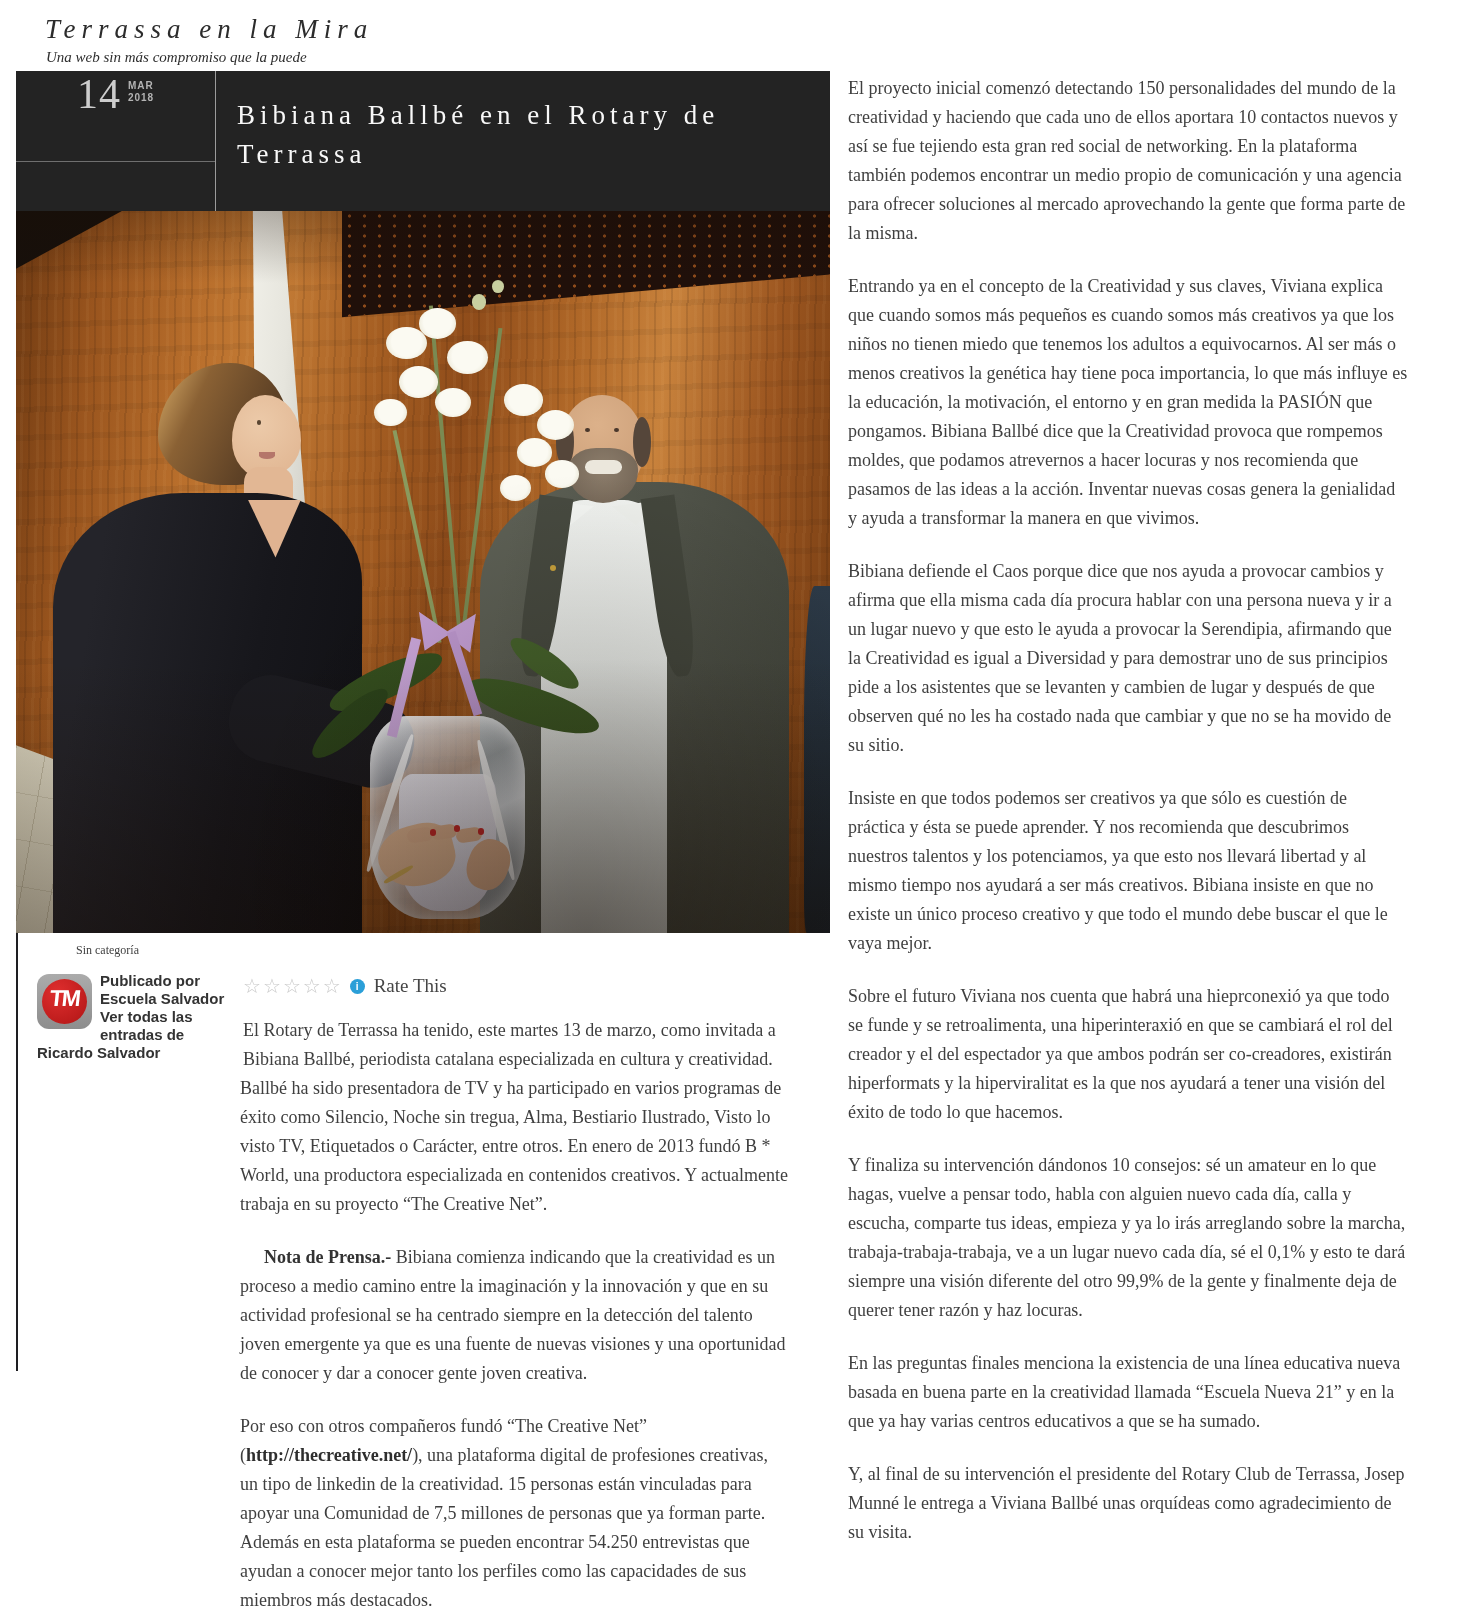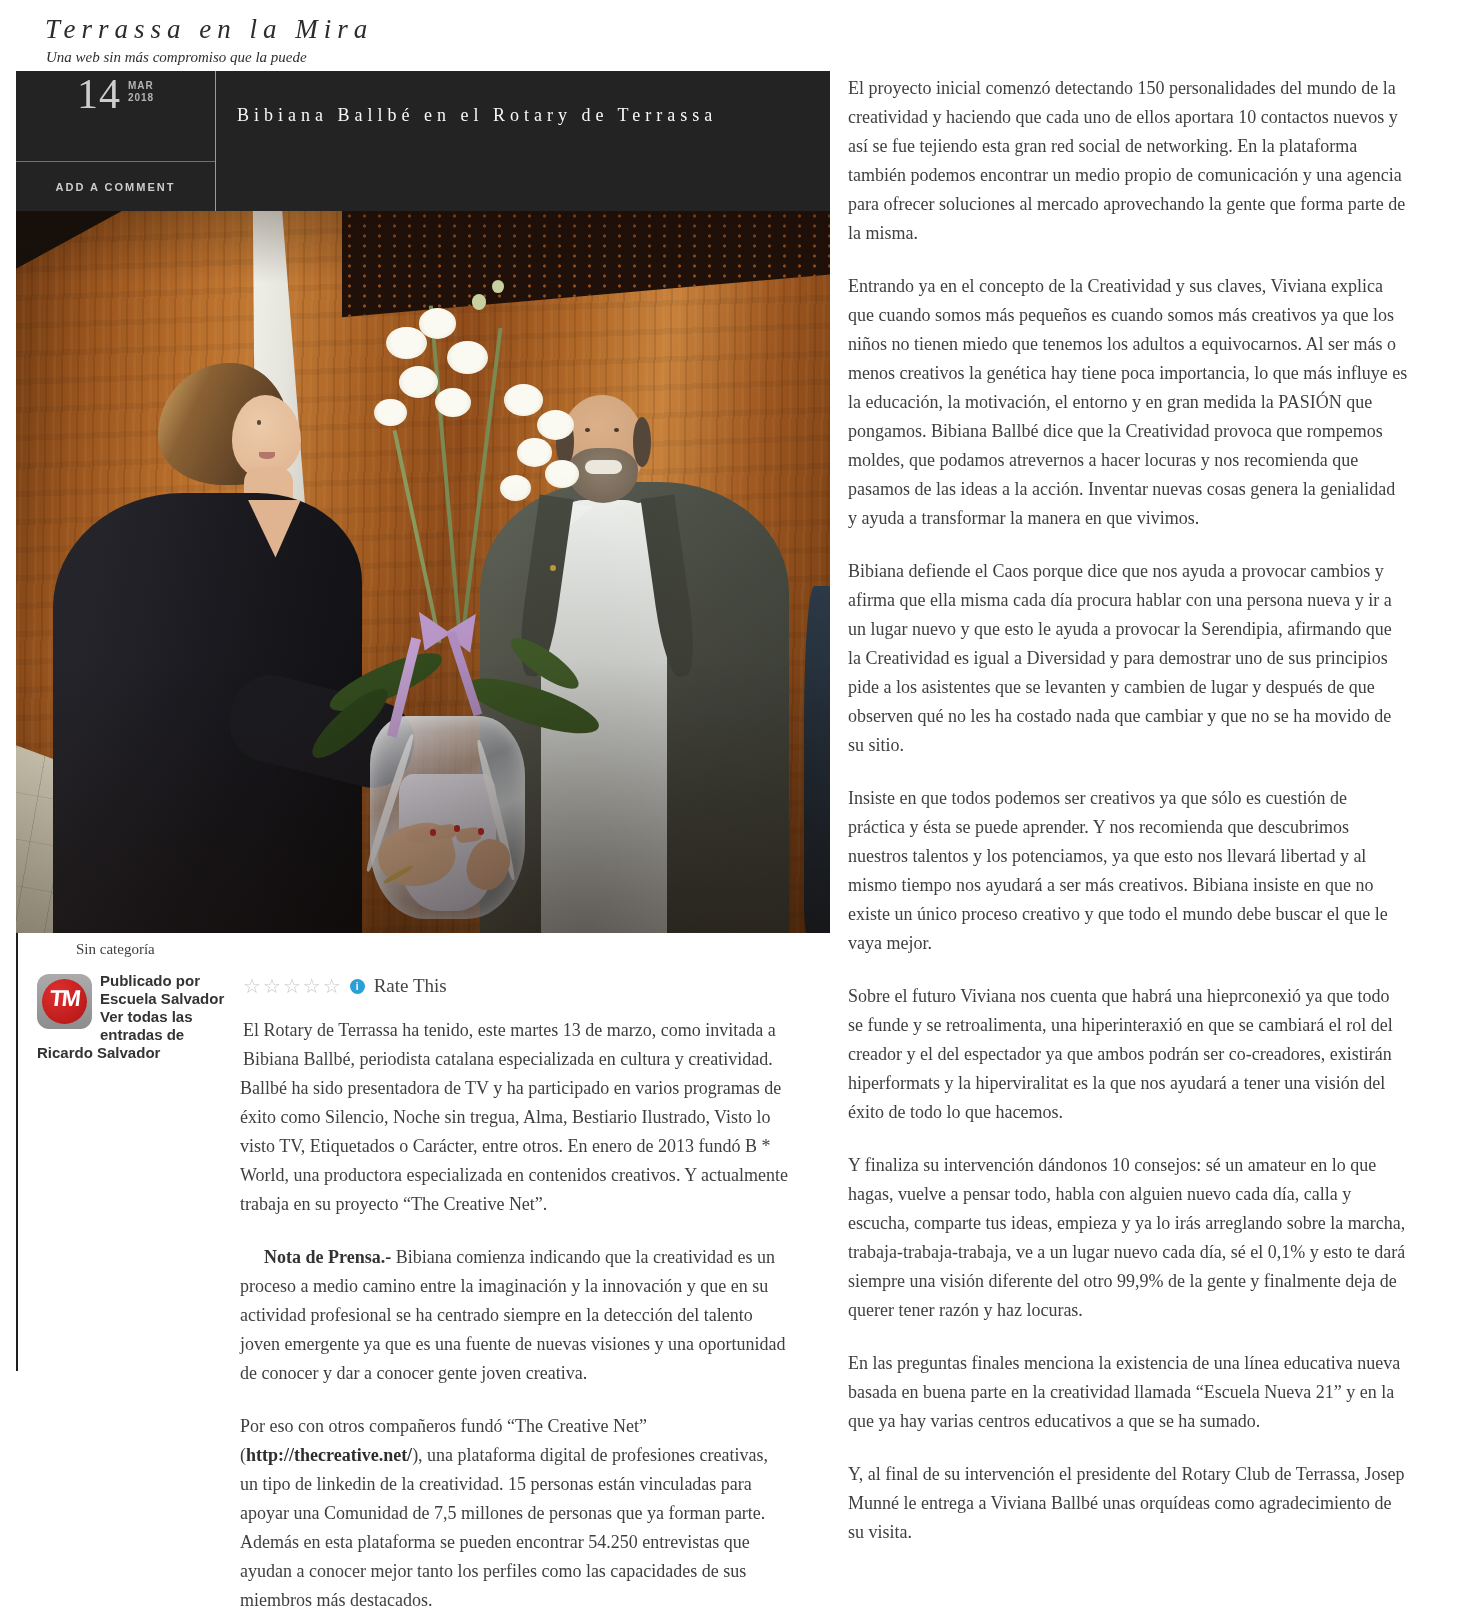--- a/index.html
+++ b/index.html
@@ -17,21 +17,21 @@
 
   
   .post-header { display:flex; height:140px; background:#232323; }
   .date-col { width:199px; display:flex; flex-direction:column; }
   .date-box { height:90px; display:flex; justify-content:center; align-items:flex-start; box-sizing:border-box; }
   .date-day { font-size:42px; line-height:46px; color:#cdcdcd; letter-spacing:1px; }
   .date-my { display:flex; flex-direction:column; margin:9px 0 0 7px; font-family:"Liberation Sans", sans-serif; font-size:10px; font-weight:bold; letter-spacing:1px; color:#b4b4b4; line-height:12px; }
   .date-divider { border-top:1px solid #6f6f6f; height:0; }
   .add-comment { flex:1; display:flex; align-items:center; justify-content:center; font-family:"Liberation Sans", sans-serif; font-size:11px; font-weight:bold; letter-spacing:2px; color:#cdcdcd; cursor:pointer; }
   .header-vline { width:1px; background:#9b9b9b; }
-  .post-title { flex:1; margin:0; padding:25px 12px 0 21px; font-size:18px; font-weight:400; letter-spacing:5px; line-height:39px; color:#f8f8f8; cursor:pointer; }
+  .post-title { flex:1; margin:0; padding:25px 12px 0 21px; font-size:27px; font-weight:400; letter-spacing:5px; line-height:39px; color:#f8f8f8; cursor:pointer; }
 
   
   .photo { position:relative; width:814px; height:722px; overflow:hidden;
     background:
       repeating-linear-gradient(178deg, rgba(0,0,0,.05) 0 6px, transparent 6px 28px),
       repeating-linear-gradient(91deg, rgba(40,18,4,.12) 0 2px, transparent 2px 8px, rgba(255,210,150,.05) 8px 11px, transparent 11px 16px),
       linear-gradient(97deg,#6f3a12 0%,#9a551e 10%,#b96f2c 22%,#c47c36 30%,#a55e22 42%,#8f4c1a 52%,#b06828 64%,#c8823c 74%,#9c5620 86%,#713a11 100%);
   }
   .photo * { position:absolute; }
   .panel { right:0; top:0; width:60%; height:16%;
@@ -124,21 +124,21 @@
 
   .vignette { inset:0;
     background:
       radial-gradient(ellipse at 70% 100%, rgba(10,5,0,.35) 0%, transparent 45%),
       linear-gradient(180deg, rgba(25,12,4,.28) 0%, rgba(0,0,0,0) 10%, rgba(0,0,0,0) 62%, rgba(20,8,0,.38) 100%);
     pointer-events:none; }
 
   
   .left-border { position:absolute; left:0; top:862px; width:2px; height:438px; background:#1e1e22; }
   .post-meta { padding-top:7px; }
-  .category { margin-left:60px; font-size:15px; color:#3f3f3f; cursor:pointer; display:inline-block; }
+  .category { margin-left:60px; font-size:12px; color:#3f3f3f; cursor:pointer; display:inline-block; }
   .meta-row { position:relative; margin-top:14px; overflow:visible; }
   .author-block { float:left; width:206px; margin-left:21px; font-family:"Liberation Sans", sans-serif; font-size:15px; font-weight:bold; color:#333; line-height:18px; }
   .avatar { float:left; width:55px; height:55px; border-radius:12px; background:linear-gradient(#ababab,#8d8d8d); margin:2px 8px 4px 0; position:relative; cursor:pointer; }
   .avatar-circle { position:absolute; left:5px; top:5px; width:45px; height:45px; border-radius:50%; background:radial-gradient(circle at 35% 30%, #df2e2e, #b01515); }
   .avatar-tm { position:absolute; left:0; top:15px; width:55px; text-align:center; font-family:"Liberation Sans", sans-serif; font-weight:bold; font-size:23px; color:#fff; letter-spacing:-2px; transform:skewX(-6deg); }
   .author-link { color:#333; text-decoration:none; cursor:pointer; }
 
   .article-left { margin-left:224px; width:550px; }
   .rating-row { display:flex; align-items:center; height:28px; margin-bottom:16px; }
   .stars { display:flex; cursor:pointer; }
@@ -165,21 +165,20 @@
     <div class="post-header">
       <div class="date-col">
         <div class="date-box">
           <span class="date-day">14</span>
           <span class="date-my">
             <span>MAR</span>
             <span>2018</span>
           </span>
         </div>
         <div class="date-divider"></div>
-        <a class="add-comment">ADD A COMMENT</a>
       </div>
       <div class="header-vline"></div>
       <h2 class="post-title">Bibiana Ballbé en el Rotary de Terrassa</h2>
     </div>
 
     <div class="photo">
       <div class="corner-tl"></div>
       <div class="panel"></div>
       <div class="flag"></div>
       <div class="floor"></div>

